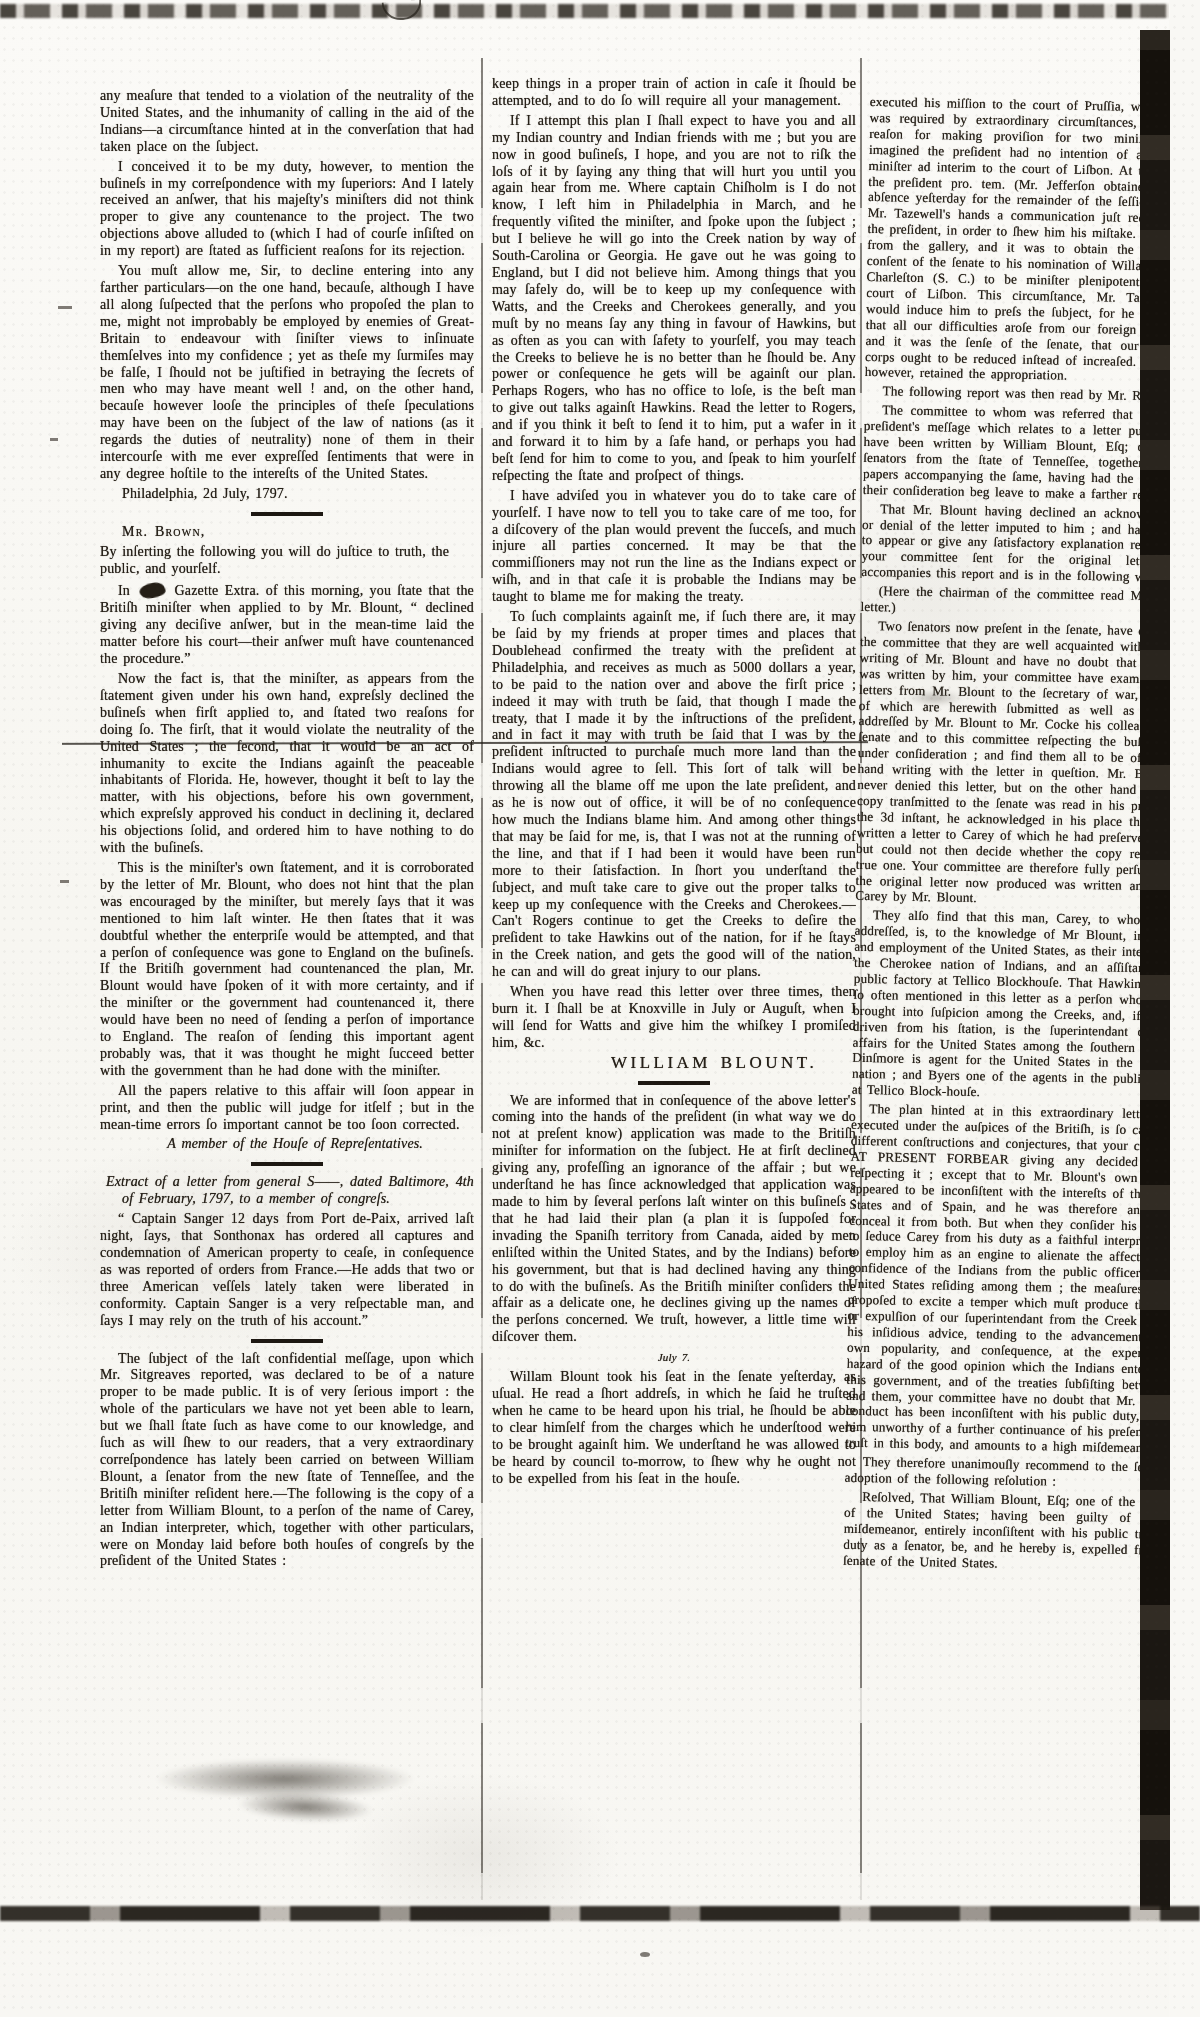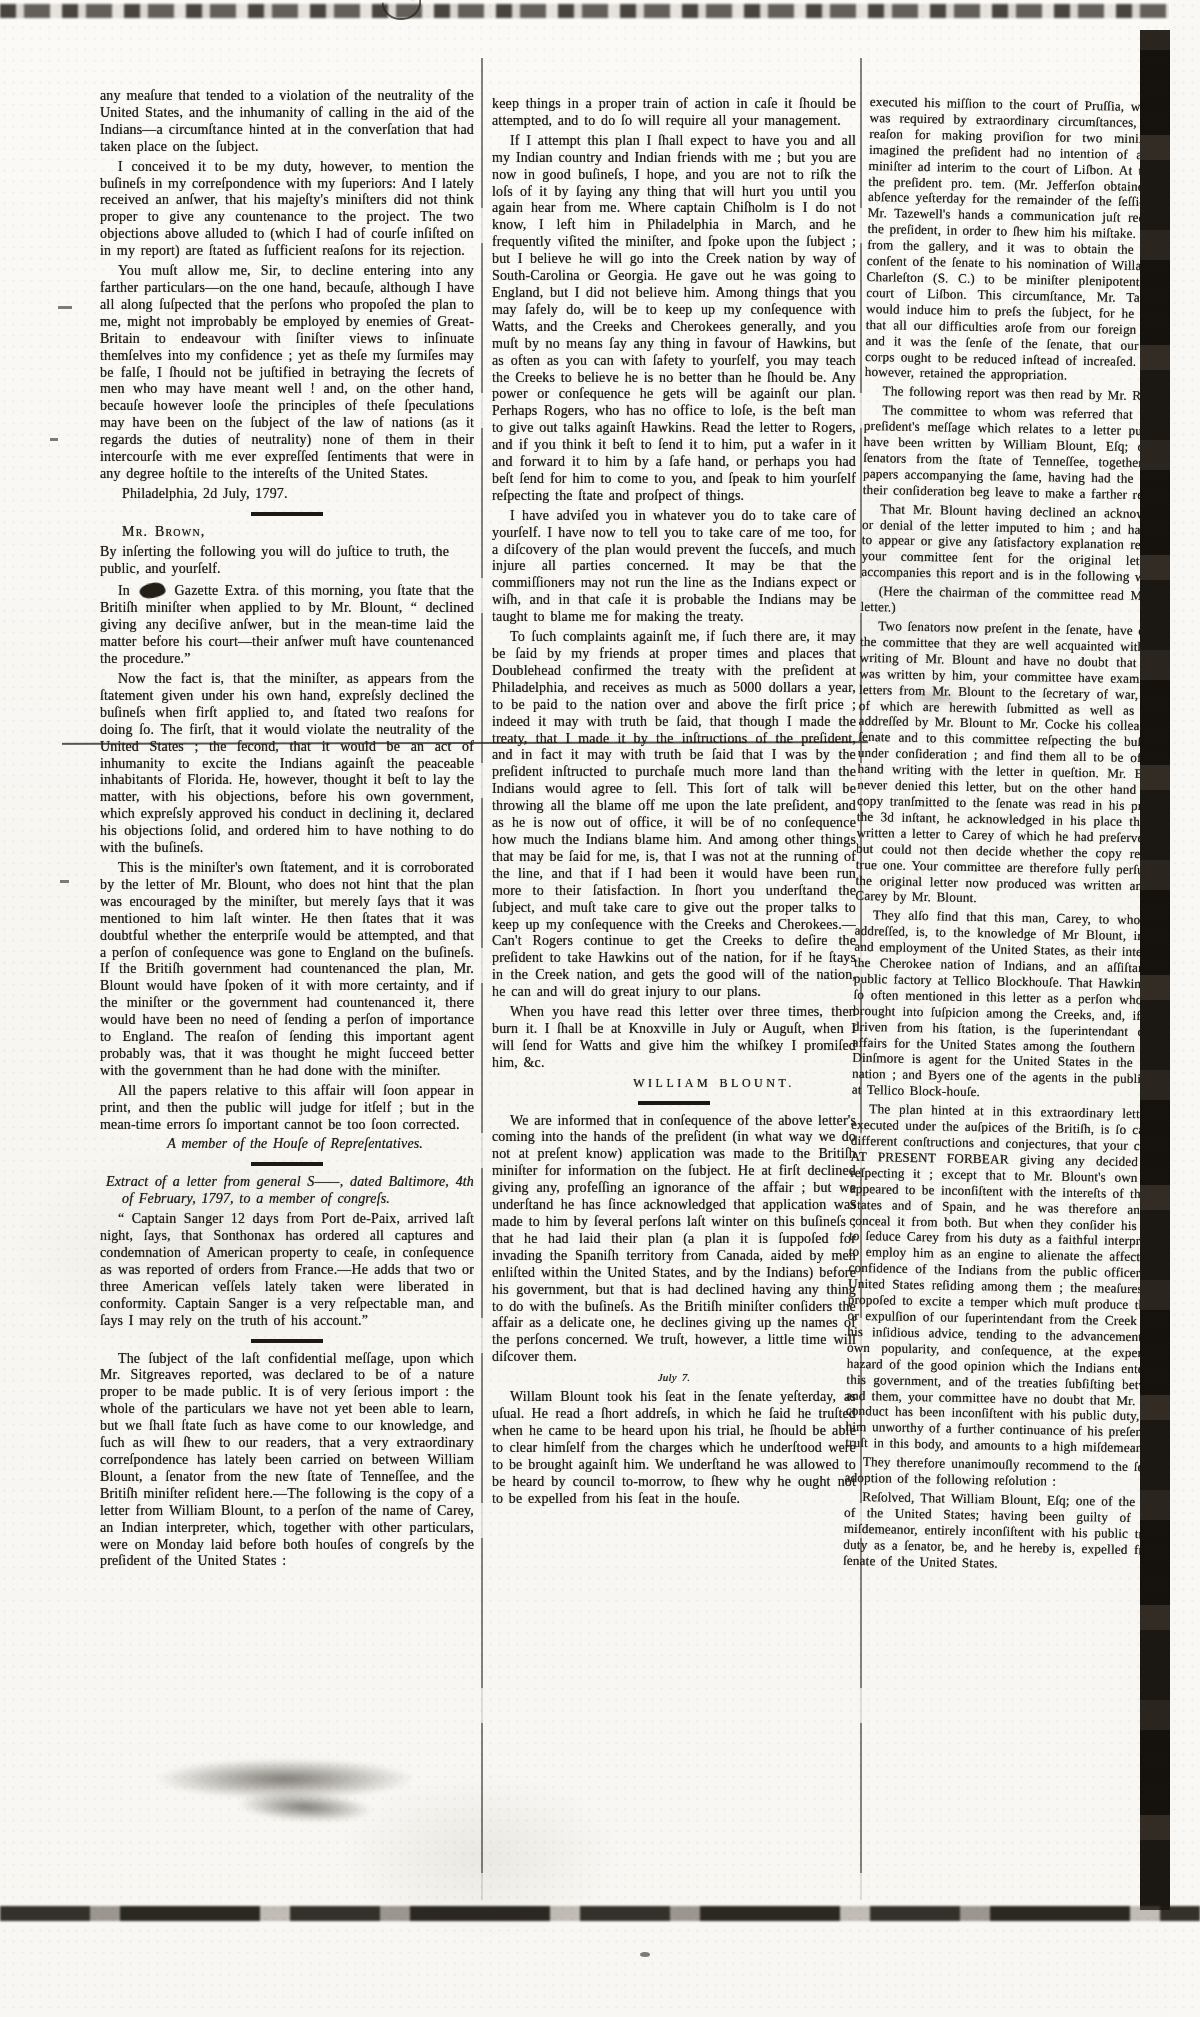--- a/index.html
+++ b/index.html
@@ -51,32 +51,32 @@
   .speck{position:absolute;z-index:7;background:rgba(45,39,31,.6);filter:blur(.5px);}
   .sp1{left:58px;top:306px;width:14px;height:3px;}
   .sp2{left:50px;top:438px;width:8px;height:3px;}
   .sp3{left:60px;top:880px;width:9px;height:3px;}
   .sp4{left:640px;top:1952px;width:10px;height:5px;border-radius:50%;}
   
   .col{position:absolute;overflow:hidden;z-index:10;
     text-align:justify;word-spacing:2px;letter-spacing:.15px;
     text-shadow:0 0 .7px rgba(30,24,16,.8);}
   #col1{left:100px;top:88px;width:374px;height:1814px;font-size:14px;line-height:16.9px;}
-  #col2{left:492px;top:96px;width:364px;height:1810px;font-size:14px;line-height:16.9px;}
+  #col2{left:492px;top:76px;width:364px;height:1810px;font-size:14px;line-height:16.9px;}
   #col3{left:870px;top:94px;width:340px;height:1816px;font-size:13.2px;line-height:15.9px;
     transform:rotate(1.05deg);transform-origin:0 0;}
   .col p{margin:0 0 3px 0;}
   .para{text-indent:18px;}
   .flush{text-indent:0;}
   .centerline{text-align:left;text-indent:0;margin-top:2px;}
   .address{text-indent:22px;font-variant:small-caps;letter-spacing:1.2px;margin-top:6px;}
   .dateline{text-indent:22px;margin-top:2px;}
   .sig-italic{font-style:italic;text-align:left;padding-left:18%;margin-top:4px;}
   .extract-head{font-style:italic;padding-left:22px;text-indent:-16px;margin-top:4px;}
-  .sig-caps{text-align:center;padding-left:22%;letter-spacing:3.5px;font-size:12px;margin:5px 0 4px;}
+  .sig-caps{text-align:center;padding-left:22%;letter-spacing:3.5px;font-size:17px;margin:5px 0 4px;}
   .date-center{text-align:center;font-style:italic;font-size:11px;margin:6px 0 4px;}
   .rule{width:72px;height:4px;background:#1d1812;margin:9px auto 8px auto;filter:blur(.4px);}
   .ornament{display:inline-block;width:26px;height:15px;background:#241e16;
     border-radius:60% 40% 55% 45%/55% 60% 40% 50%;
     transform:rotate(-8deg) translateY(3px);filter:blur(.4px);margin:0 3px;}
 </style>
 </head>
 <body>
 
 <div id="stage">

